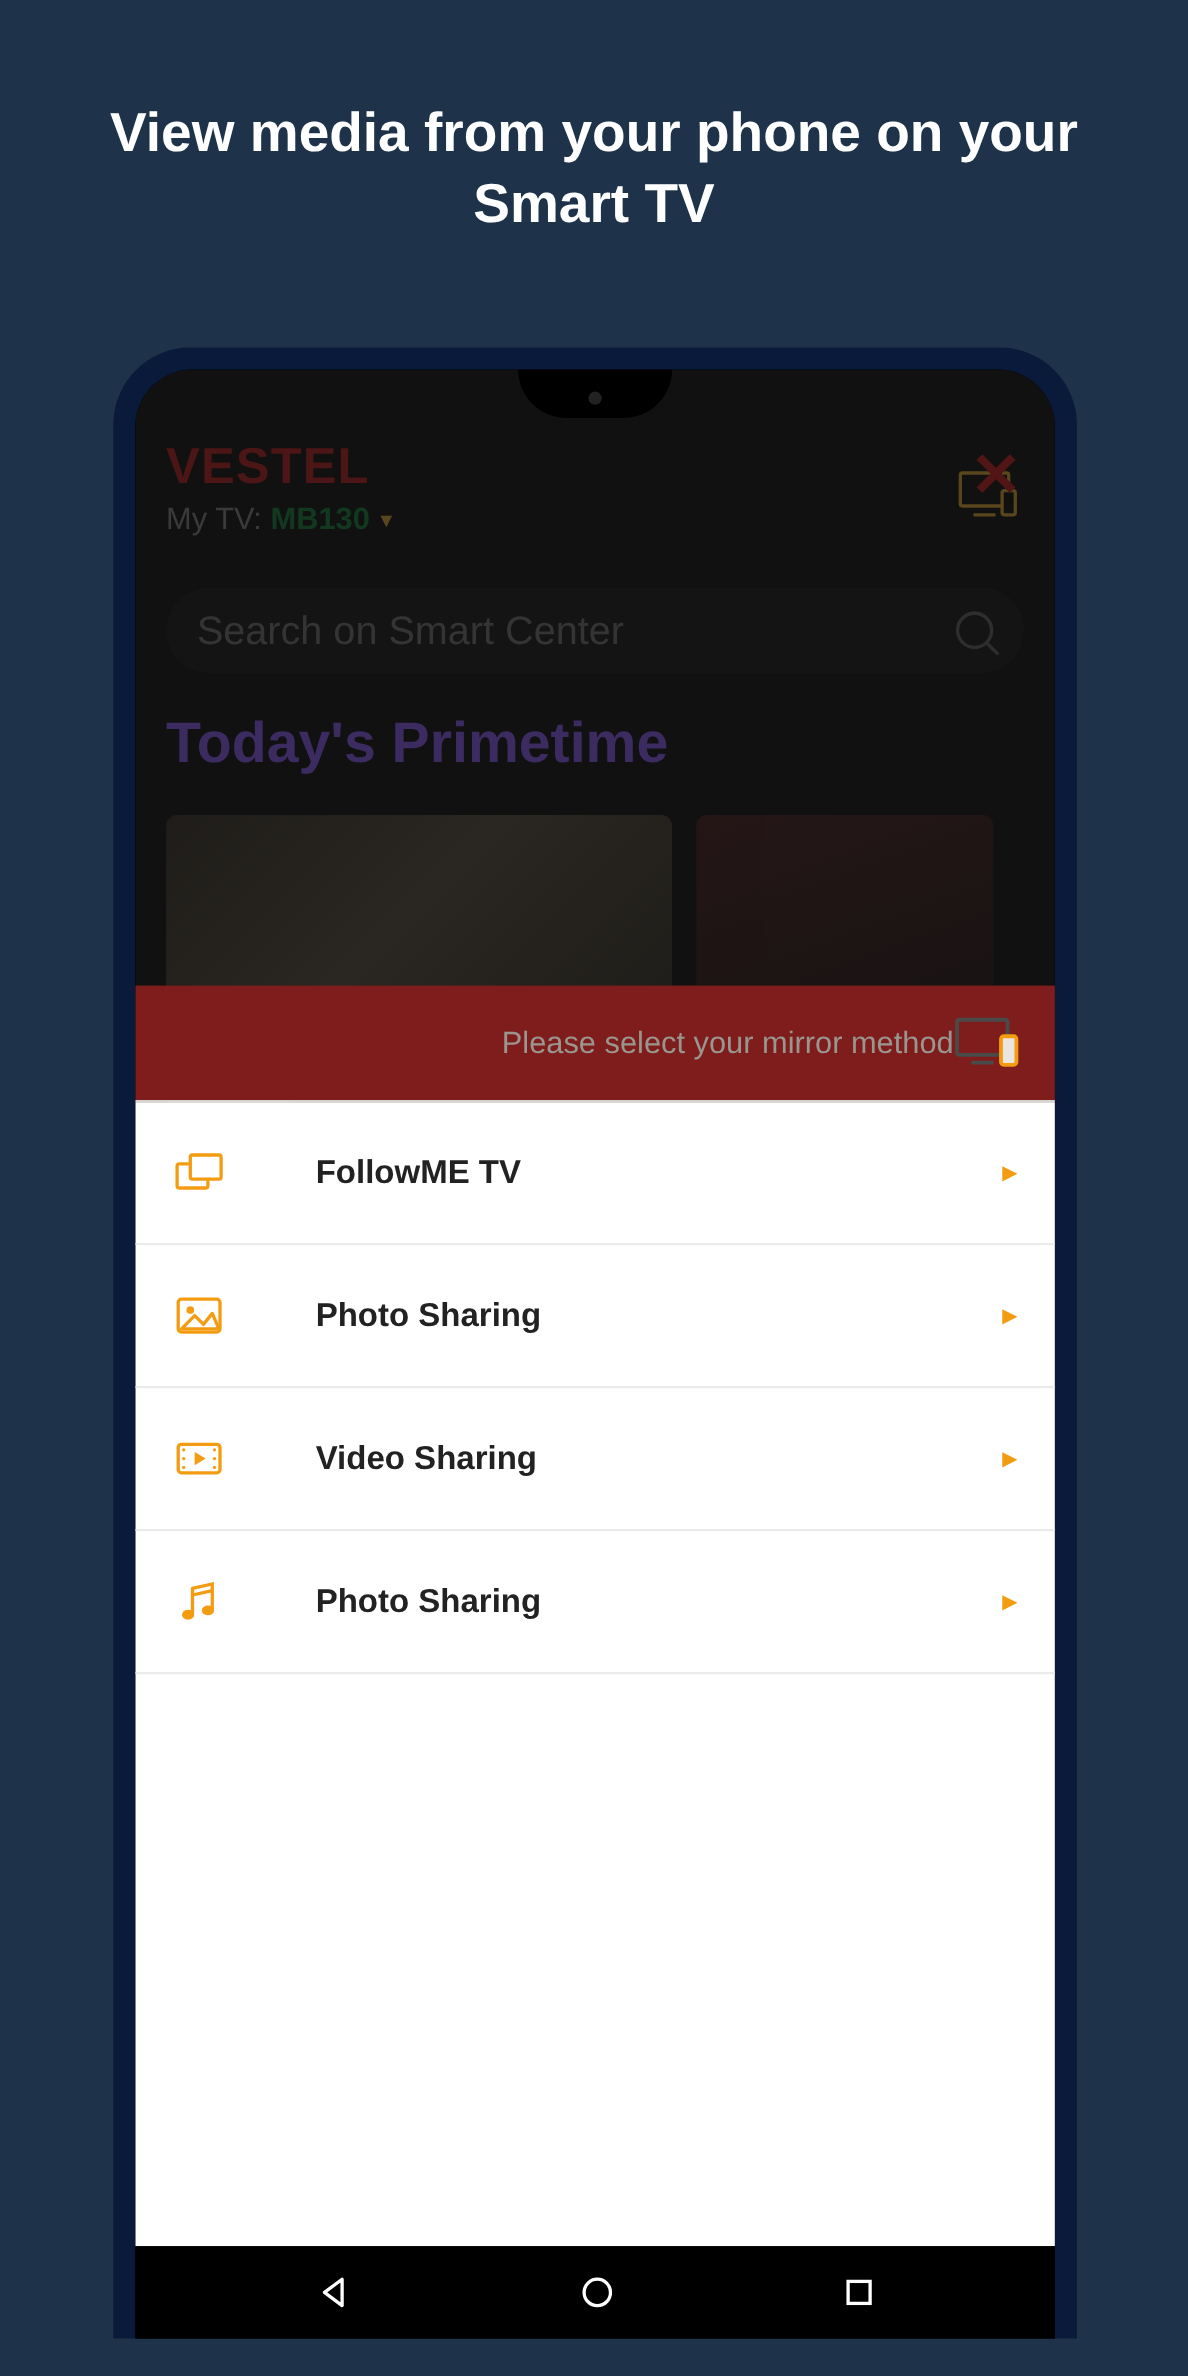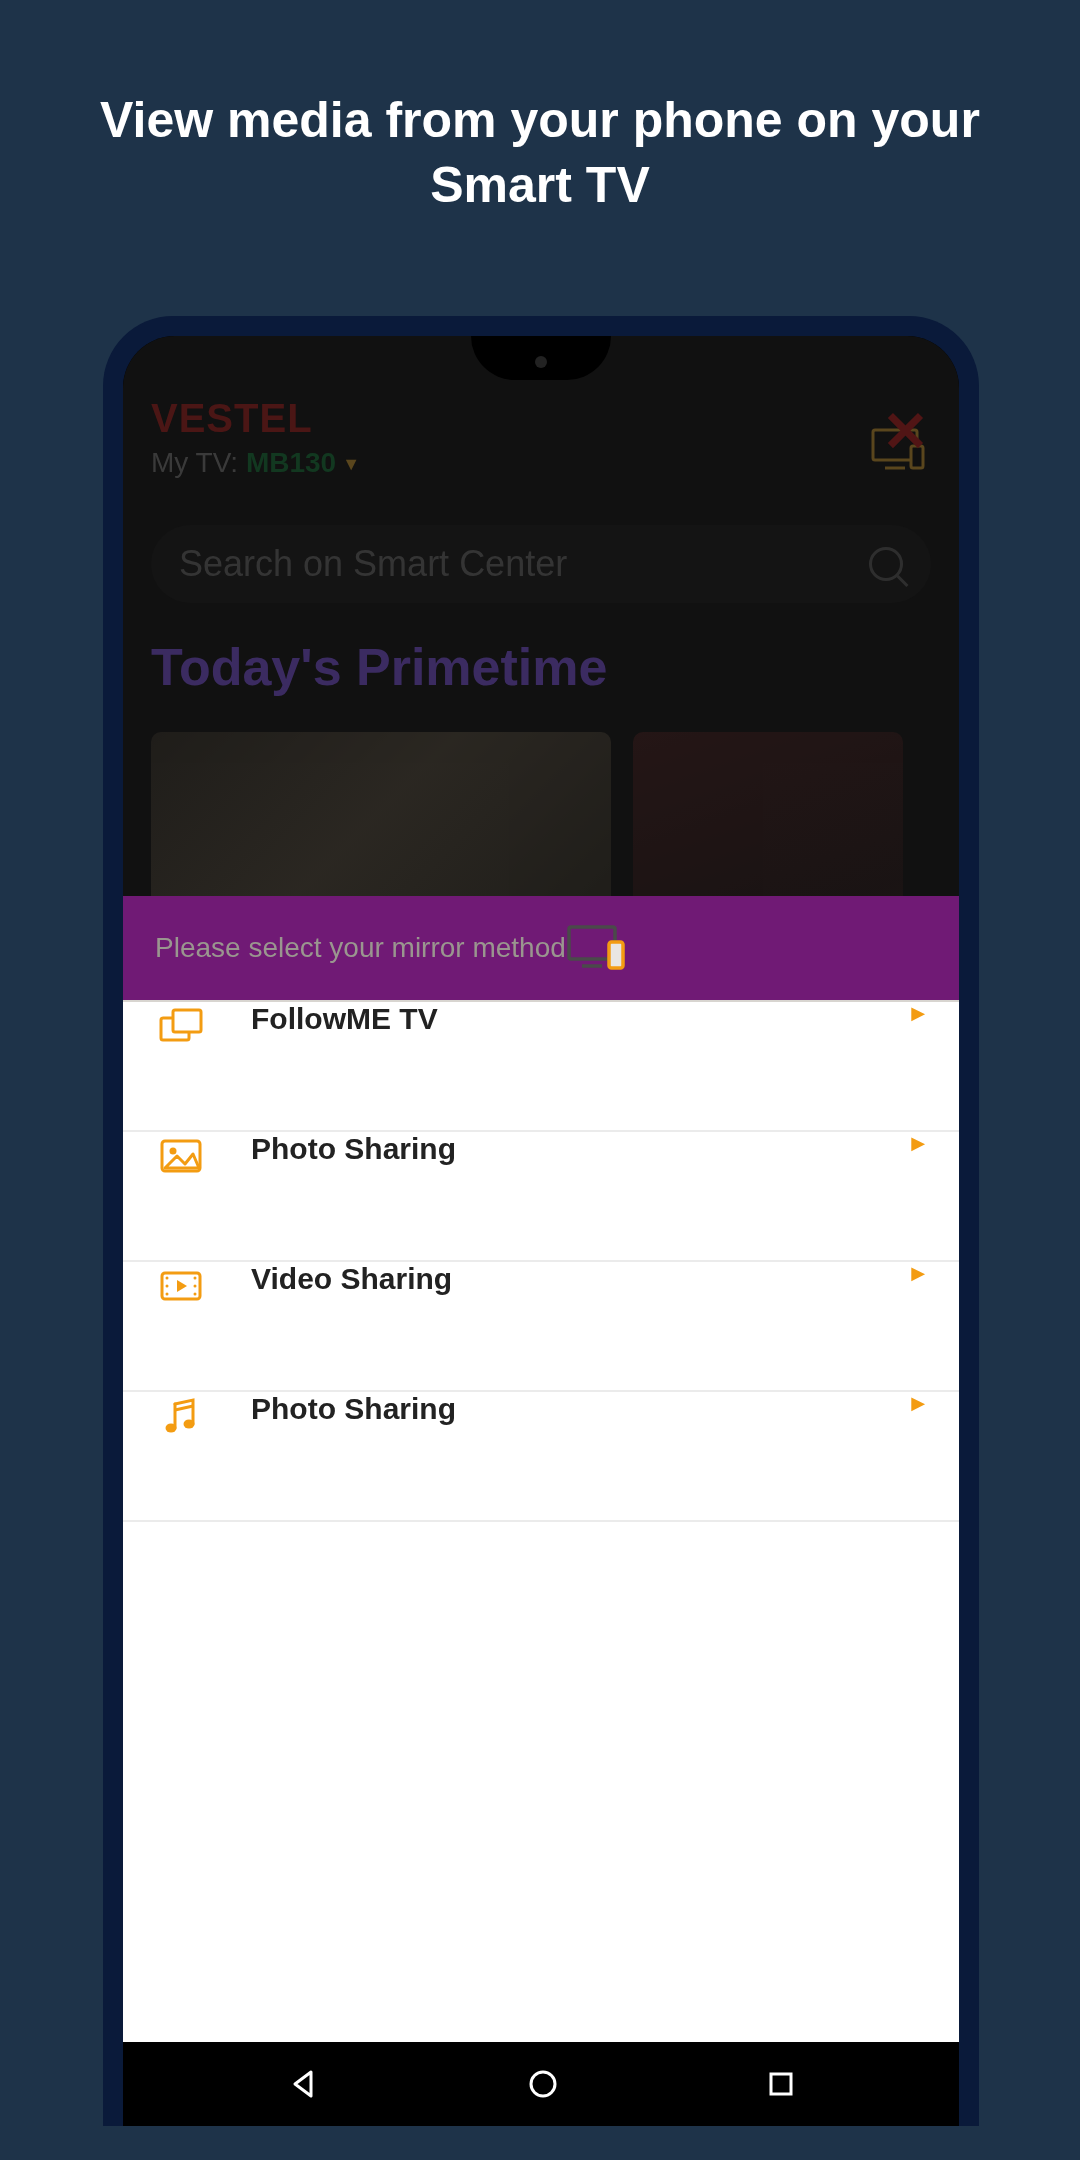--- a/index.html
+++ b/index.html
@@ -68,21 +68,21 @@
     background: #111;
   }
   .dimmed-content {
     position: absolute;
     top: 0; left: 0; right: 0; bottom: 0;
     padding: 50px 28px 0;
     opacity: 0.35;
   }
   .brand-logo {
     color: #b8201e;
-    font-size: 40px;
+    font-size: 46px;
     font-weight: 900;
     letter-spacing: 1px;
     margin-top: 10px;
   }
   .tv-selector {
     color: #888;
     font-size: 28px;
     margin-top: 6px;
   }
   .tv-name {
@@ -165,43 +165,45 @@
   
   .sheet {
     position: absolute;
     left: 0; right: 0;
     bottom: 84px;
     top: 560px;
     display: flex;
     flex-direction: column;
   }
   .sheet-header {
-    background: #701a75;
+    background: #7f1d1d;
     height: 106px;
     display: flex;
     align-items: center;
-    justify-content: flex-start;
+    justify-content: flex-end;
     padding: 0 32px;
     border-bottom: 2px solid #d8d5d0;
   }
   .sheet-title {
     color: #9a968f;
     font-size: 28px;
     font-weight: 500;
   }
   .sheet-list {
     background: #ffffff;
     flex: 1;
   }
   .sheet-item {
     height: 130px;
     display: flex;
+    align-items: center;
     padding: 0 34px;
     border-bottom: 2px solid #ebebeb;
     position: relative;
+    gap: 36px;
   }
   .item-label {
     color: #222;
     font-size: 30px;
     font-weight: 700;
     margin-left: 46px;
   }
   .item-chevron {
     position: absolute;
     right: 34px;

